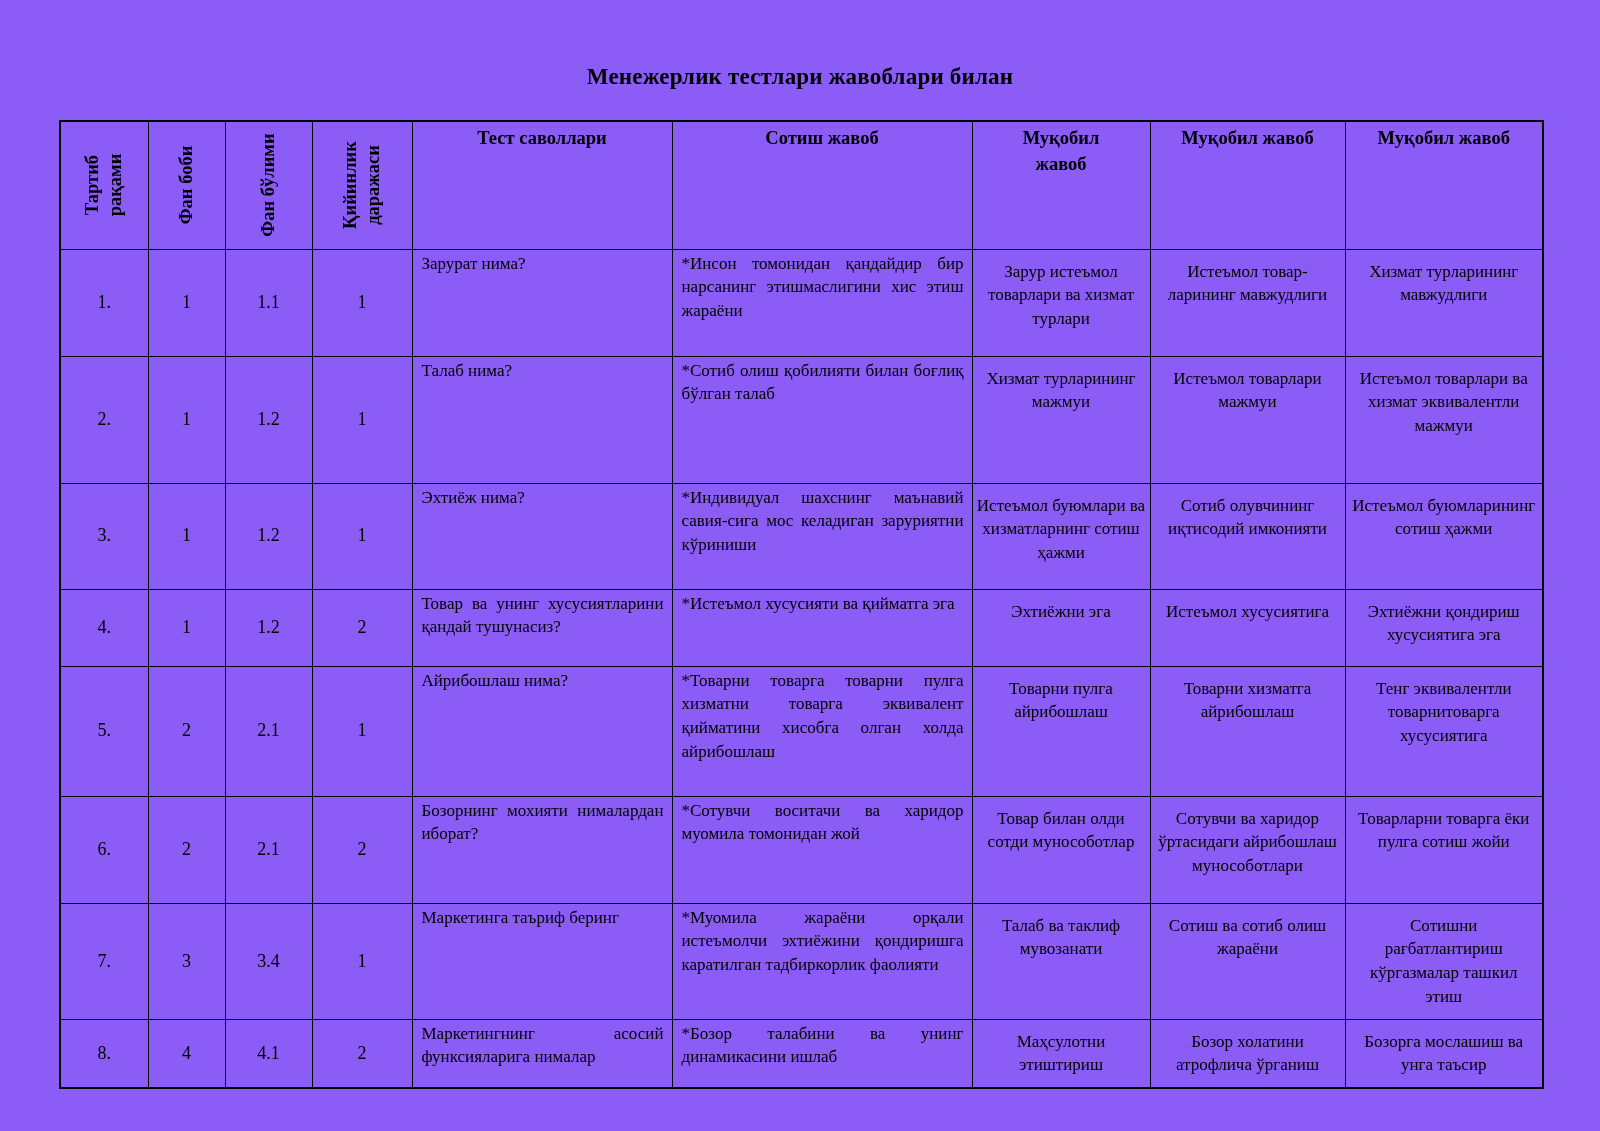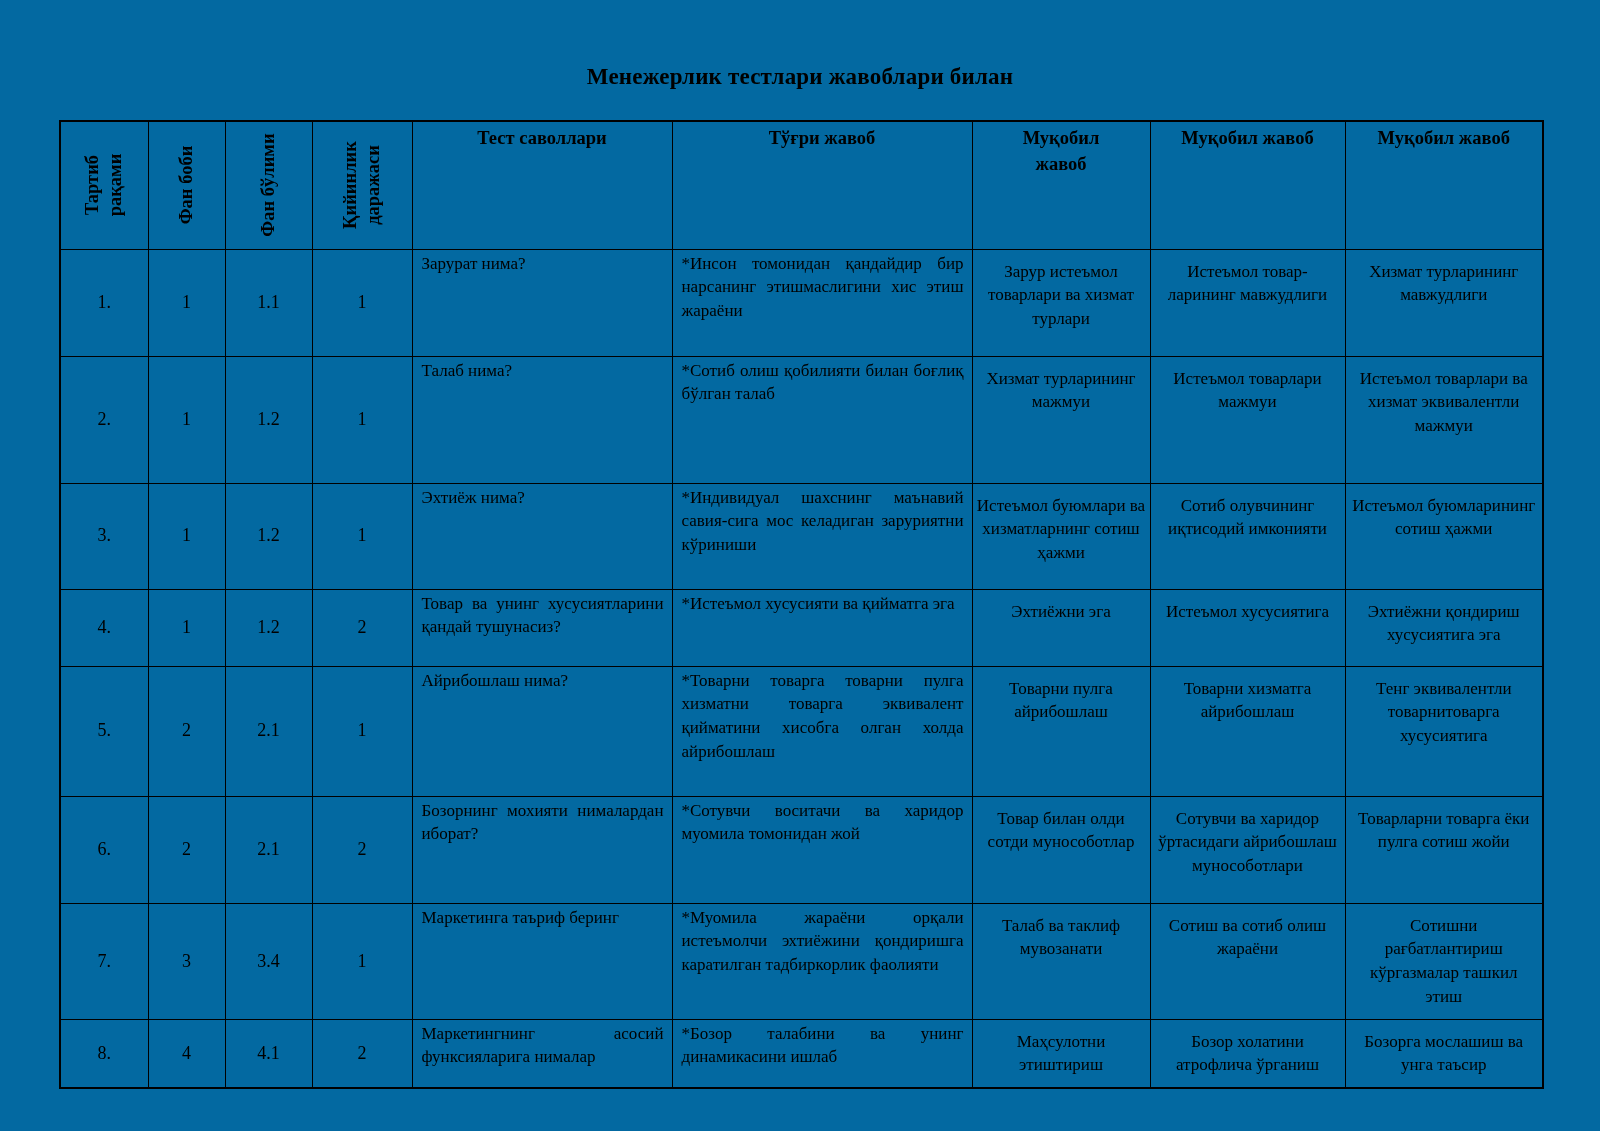--- a/index.html
+++ b/index.html
@@ -1,20 +1,20 @@
 <!DOCTYPE html>
 <html><head>
 <meta charset="utf-8">
 <style>
   html, body { margin: 0; padding: 0; background: #ffffff; }
   .page {
     position: relative;
     width: 1600px;
     height: 1131px;
-    background: #0369a1;
+    background: #8b5cf6;
     font-family: "Liberation Serif", "DejaVu Serif", serif;
     color: #000000;
     overflow: hidden;
   }
   .title {
     position: absolute;
     top: 64px;
     left: 0;
     width: 100%;
     margin: 0;
@@ -123,21 +123,21 @@
         <th class="vh">
           <div class="vtext">Фан боби</div>
         </th>
         <th class="vh">
           <div class="vtext">Фан бўлими</div>
         </th>
         <th class="vh">
           <div class="vtext">Қийинлик даражаси</div>
         </th>
         <th class="hh">Тест саволлари</th>
-        <th class="hh">Тўғри жавоб</th>
+        <th class="hh">Сотиш жавоб</th>
         <th class="hh hh7">Муқобил жавоб</th>
         <th class="hh">Муқобил жавоб</th>
         <th class="hh">Муқобил жавоб</th>
       </tr>
     </thead>
     <tbody>
         <tr>
     <td class="c">1.</td>
     <td class="c">1</td>
     <td class="c">1.1</td>

